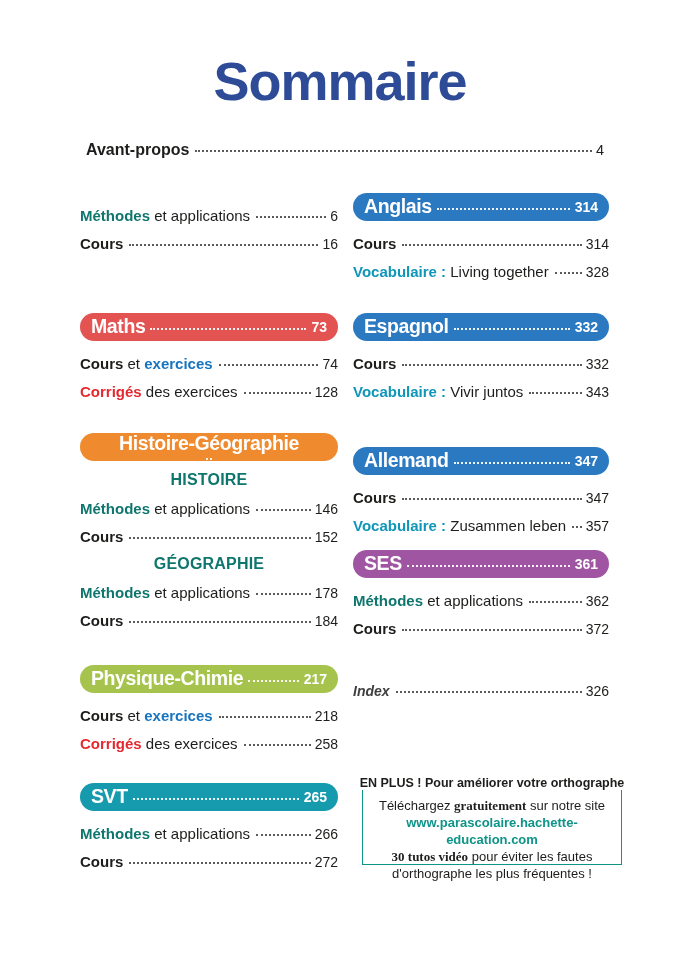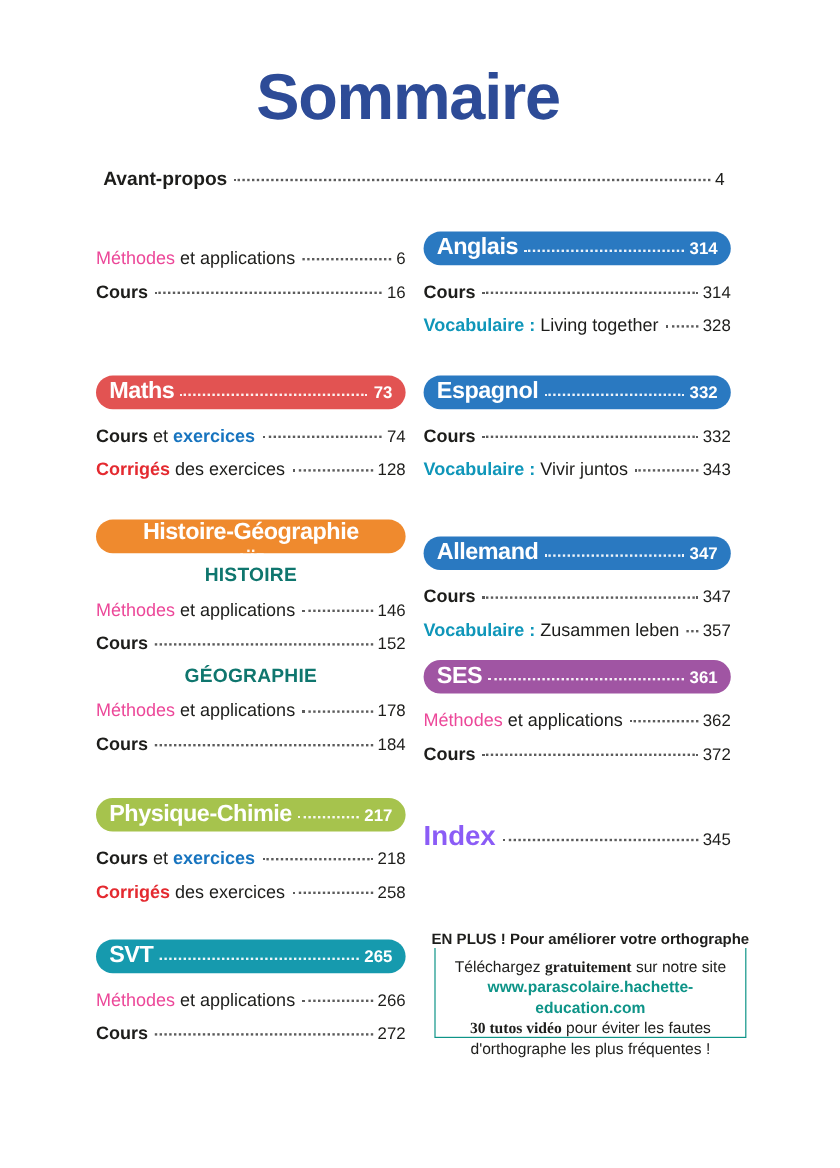--- a/index.html
+++ b/index.html
@@ -38,34 +38,34 @@
     padding:0 11px; color:#ffffff;
   }
   .hdr .ht { font-size:19.5px; font-weight:bold; letter-spacing:-0.4px; white-space:nowrap; transform:translateY(-1px); }
   .hdr .dots { border-bottom:2px dotted rgba(255,255,255,0.92); margin:0 5px; transform:translateY(2px); }
   .hdr .pg { color:#ffffff; font-weight:bold; font-size:14px; }
 
   .item { display:flex; align-items:baseline; font-size:15px; margin-top:11px; height:17px; }
   .item.first { margin-top:14px; }
   .w  { font-weight:400; white-space:pre; }
   .w-bold   { font-weight:bold; color:#1d1d1b; }
-  .w-orange { font-weight:normal; color:#ec4899; }
+  .w-orange { font-weight:bold; color:#0f766e; }
   .w-blue   { font-weight:bold; color:#1774bf; }
   .w-red    { font-weight:bold; color:#e42a30; }
   .w-teal   { font-weight:bold; color:#0f96b9; }
 
   .subhead {
     text-align:center; color:#0f766e; font-weight:bold; font-size:16px;
     margin-top:10px; height:18px; letter-spacing:0.2px;
   }
 
   .index-row {
     position:absolute; left:353px; top:683px; width:256px;
   }
-  .index-row .lbl { font-size:23px; font-weight:bold; color:#8b5cf6; }
+  .index-row .lbl { font-size:14px; font-weight:bold; color:#404040;font-style:italic; }
 
   .promo {
     position:absolute; left:362px; top:783px; width:258px; height:80px;
     border:1.5px solid #0e9488; background:#ffffff;
   }
   .promo-title {
     position:absolute; top:-8px; left:50%; transform:translateX(-50%);
     background:#ffffff; padding:0 5px; white-space:nowrap;
     font-size:12.5px; font-weight:bold; color:#1d1d1b;
   }
@@ -265,21 +265,21 @@
     <div class="item row">
       <span class="w w-bold">Cours</span>
       <span class="dots"></span>
       <span class="pg">372</span>
     </div>
   </div>
 
   <div class="index-row row">
     <span class="lbl">Index</span>
     <span class="dots"></span>
-    <span class="pg">345</span>
+    <span class="pg">326</span>
   </div>
 
   <div class="promo">
     <div class="promo-title">EN PLUS ! Pour améliorer votre orthographe</div>
     <div class="promo-body">
       <div><span>Téléchargez </span><span class="b">gratuitement</span><span> sur notre site</span></div>
       <div class="url">www.parascolaire.hachette-education.com</div>
       <div><span class="b">30 tutos vidéo</span><span> pour éviter les fautes</span></div>
       <div>d'orthographe les plus fréquentes !</div>
     </div>

